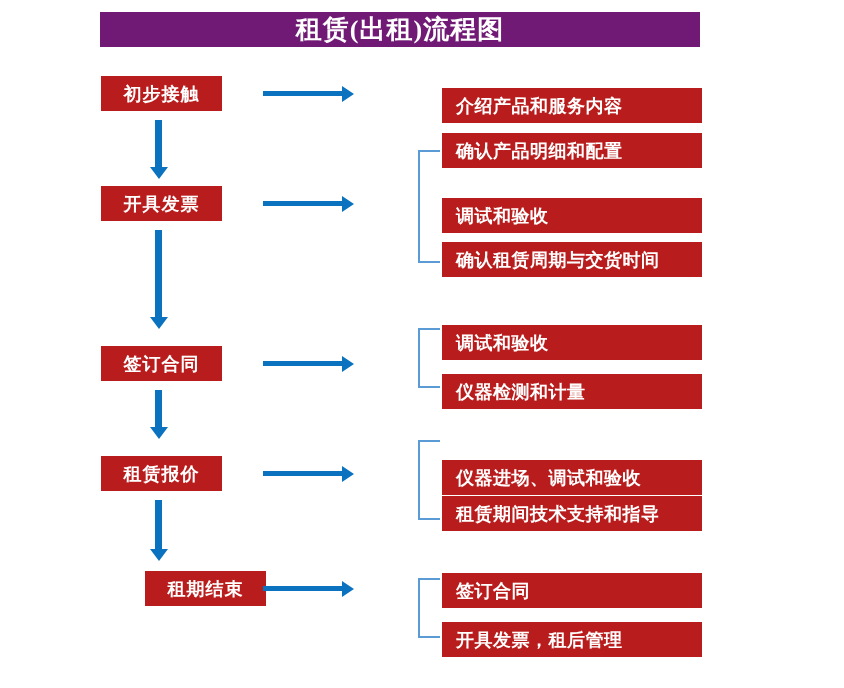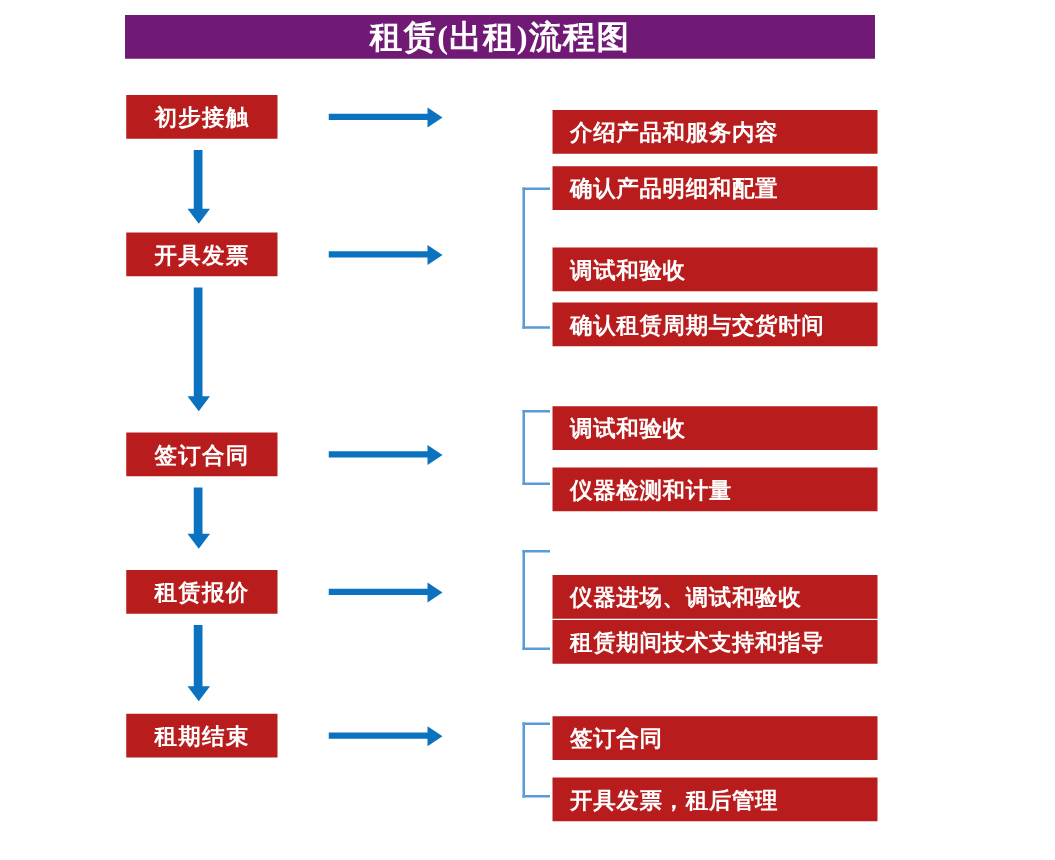--- a/index.html
+++ b/index.html
@@ -103,19 +103,19 @@
   <div class="v-arrow" style="top:390px;height:38px;"></div>
 
   <div class="node left" style="top:456px;">租赁报价</div>
   <div class="h-arrow" style="top:471px;"></div>
   <div class="bracket" style="top:440px;height:80px;"></div>
   <div class="node right" style="top:448px;">仪器进场、调试和验收</div>
   <div class="node right" style="top:484px;">租赁期间技术支持和指导</div>
 
   <div class="v-arrow" style="top:500px;height:50px;"></div>
 
-  <div class="node left" style="top:571px;">租期结束</div>
+  <div class="node left" style="top:571px;margin-left:44px;">租期结束</div>
   <div class="h-arrow" style="top:586px;"></div>
   <div class="bracket" style="top:578px;height:60px;"></div>
   <div class="node right" style="top:561px;">签订合同</div>
   <div class="node right" style="top:610px;">开具发票，租后管理</div>
 
 </div>
 
 </body></html>

